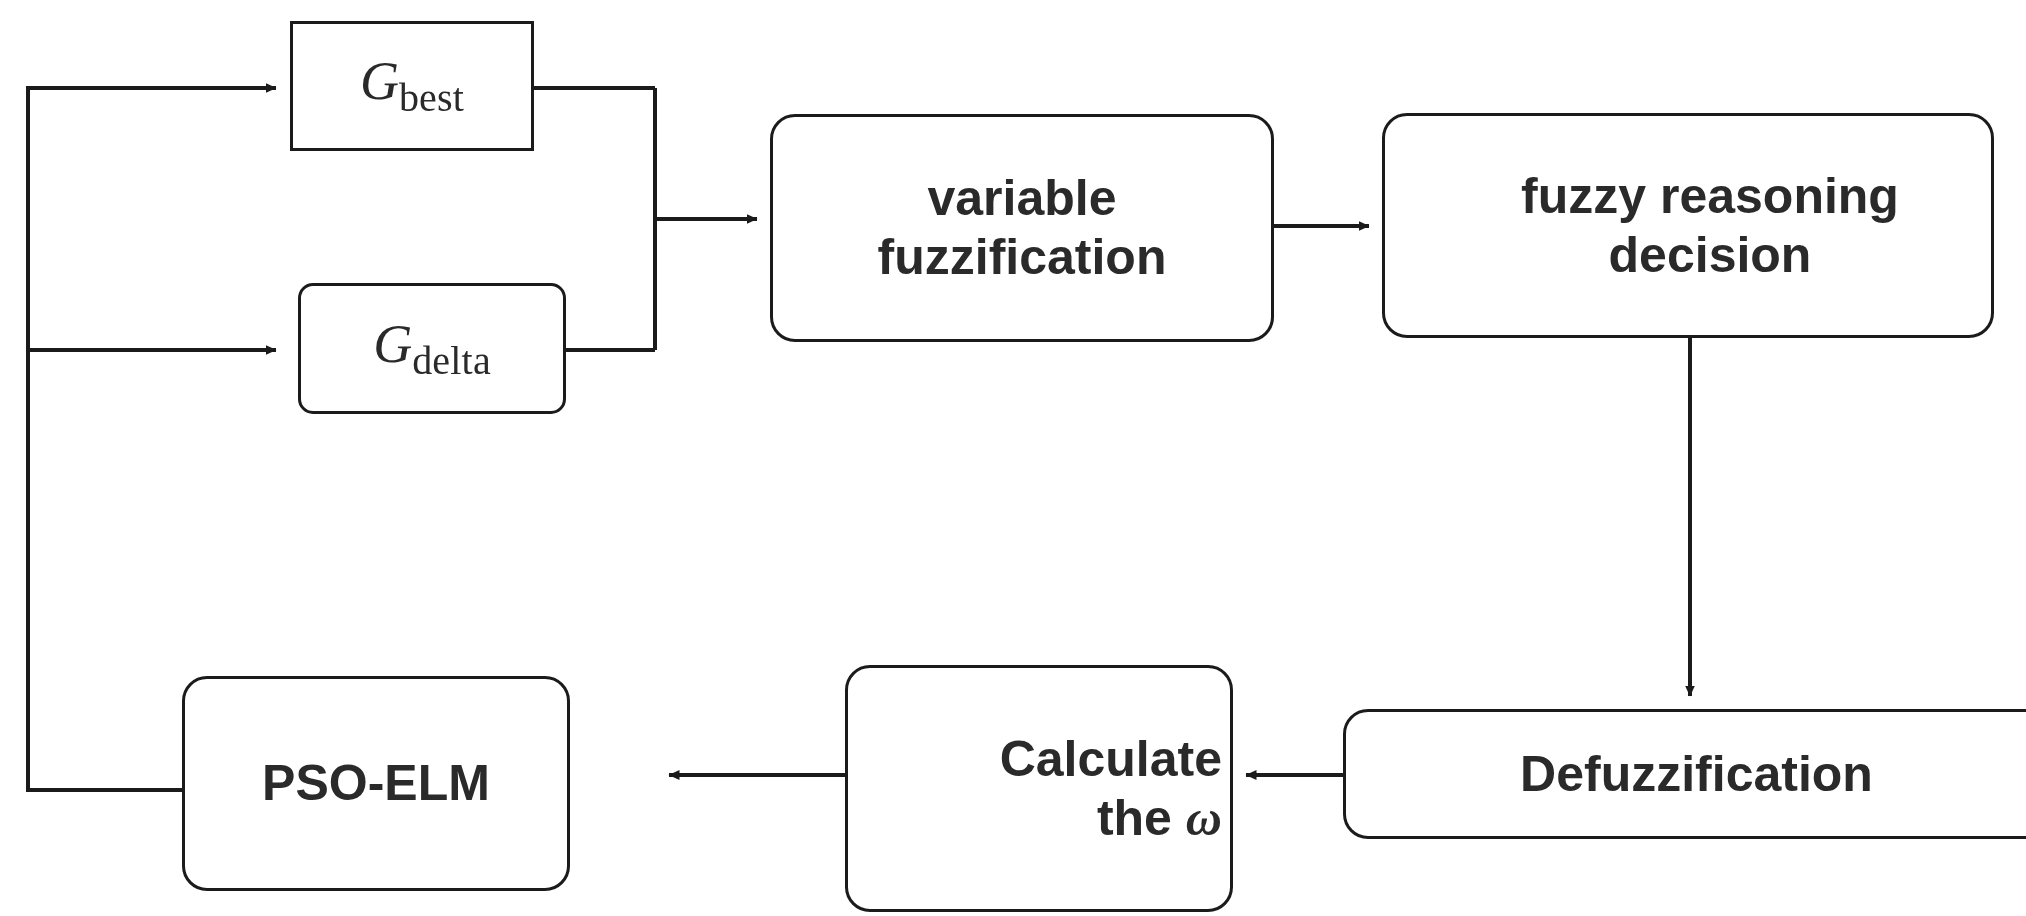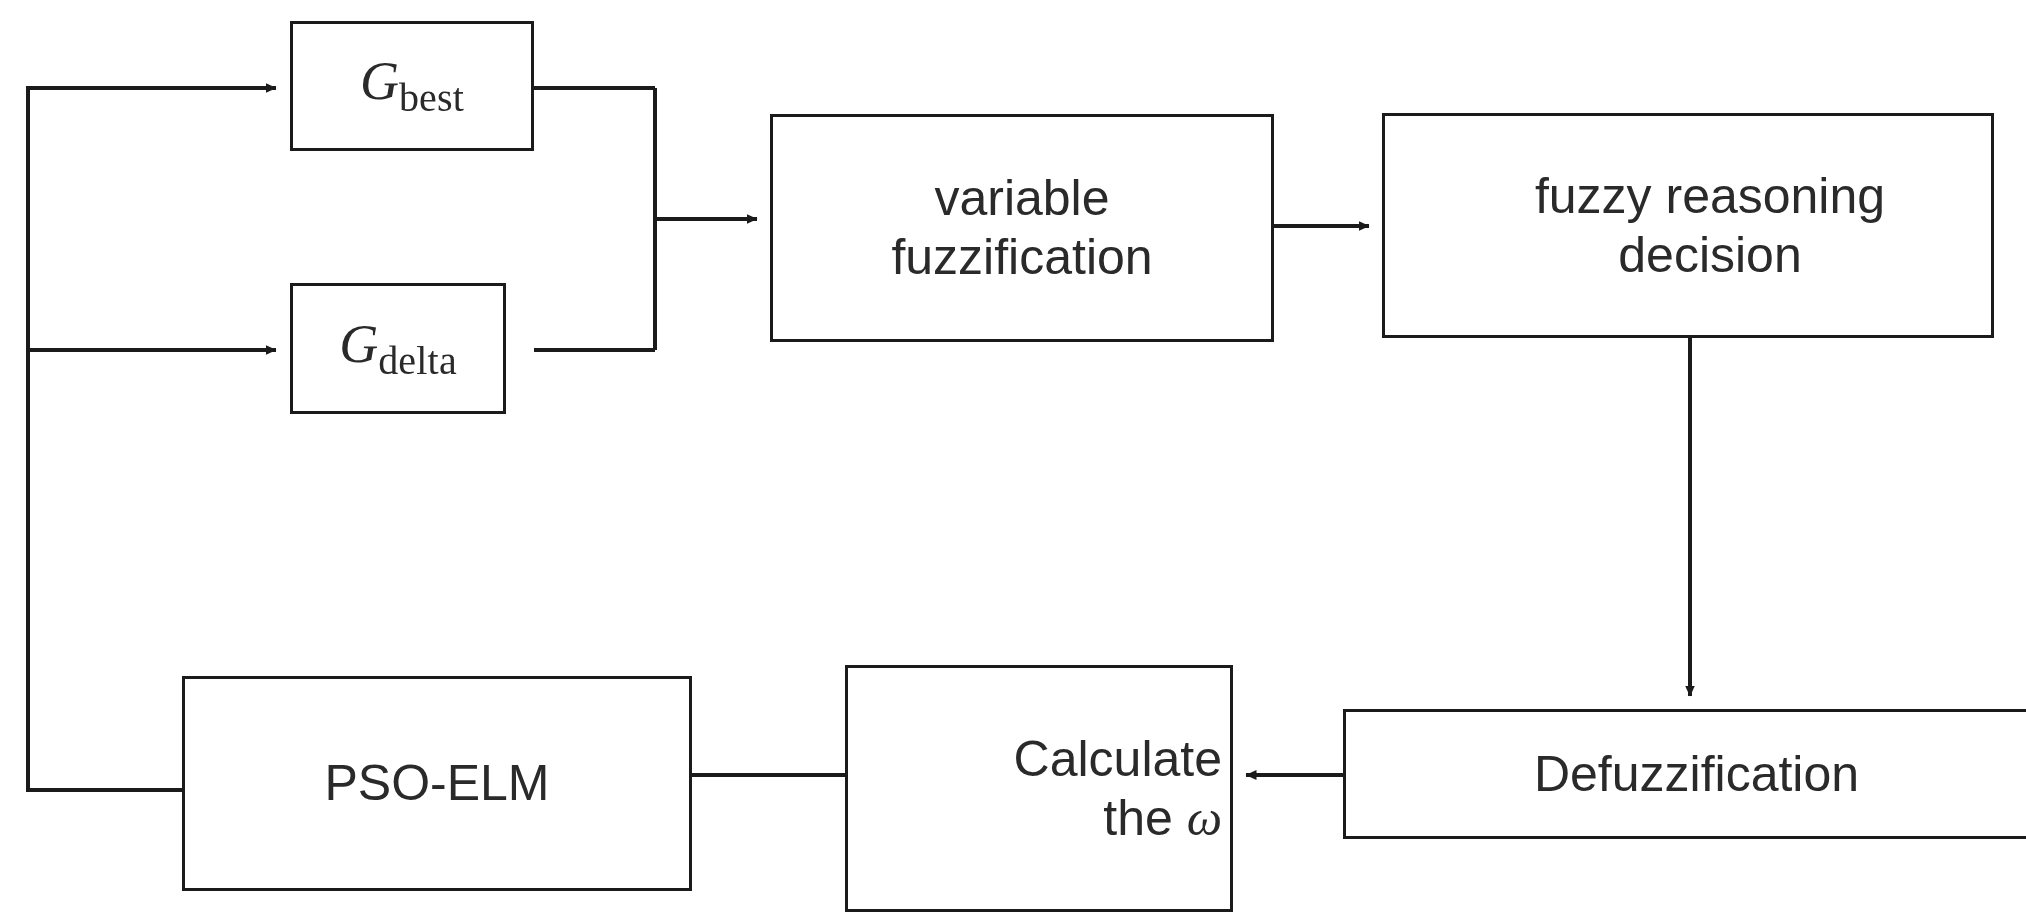--- a/index.html
+++ b/index.html
@@ -35,40 +35,40 @@
     color:#2a2a2a;
   }
   .node .label{
     display:block;
     width:100%;
     padding:0 8px;
     box-sizing:border-box;
   }
   
   #node-gbest{ left:290px;  top:21px;  width:244px; height:130px; }
-  #node-gdelta{left:290px;  top:283px; width:216px; height:131px; }
+  #node-gdelta{left:298px;  top:283px; width:268px; height:131px;border-radius:15px; }
   #node-varfuzz{left:770px; top:114px; width:504px; height:228px; }
   #node-fuzzyreason{left:1382px; top:113px; width:612px; height:225px;padding-left:44px; }
   #node-defuzz{left:1343px; top:709px; width:707px; height:130px; }
   #node-calcomega{left:845px; top:665px; width:388px; height:247px;text-align:right; }
-  #node-psoelm{left:182px; top:676px; width:510px; height:215px; }
+  #node-psoelm{left:182px; top:676px; width:388px; height:215px; }
 
   
   .math-node{
     font-family:"Liberation Serif", serif;
     font-size:54px;
   }
   .math-node .var{ font-style:italic; }
   .math-node .sub{
     font-style:normal;
     font-size:40px;
     vertical-align:-0.30em;
     letter-spacing:0.2px;
   }
-  .text-node{ font-size:50px; font-weight:400; }
+  .text-node{ font-size:50px; font-weight:700;border-radius:25px; }
   .text-node.two-line{ font-size:50px; }
   .omega{ font-family:"Liberation Serif", serif; font-style:italic; font-size:50px; }
 </style>
 </head>
 <body>
 
 <div id="canvas">
 
   <svg id="wires" viewBox="0 0 2026 916" width="2026" height="916" xmlns="http://www.w3.org/2000/svg">
     <defs>

